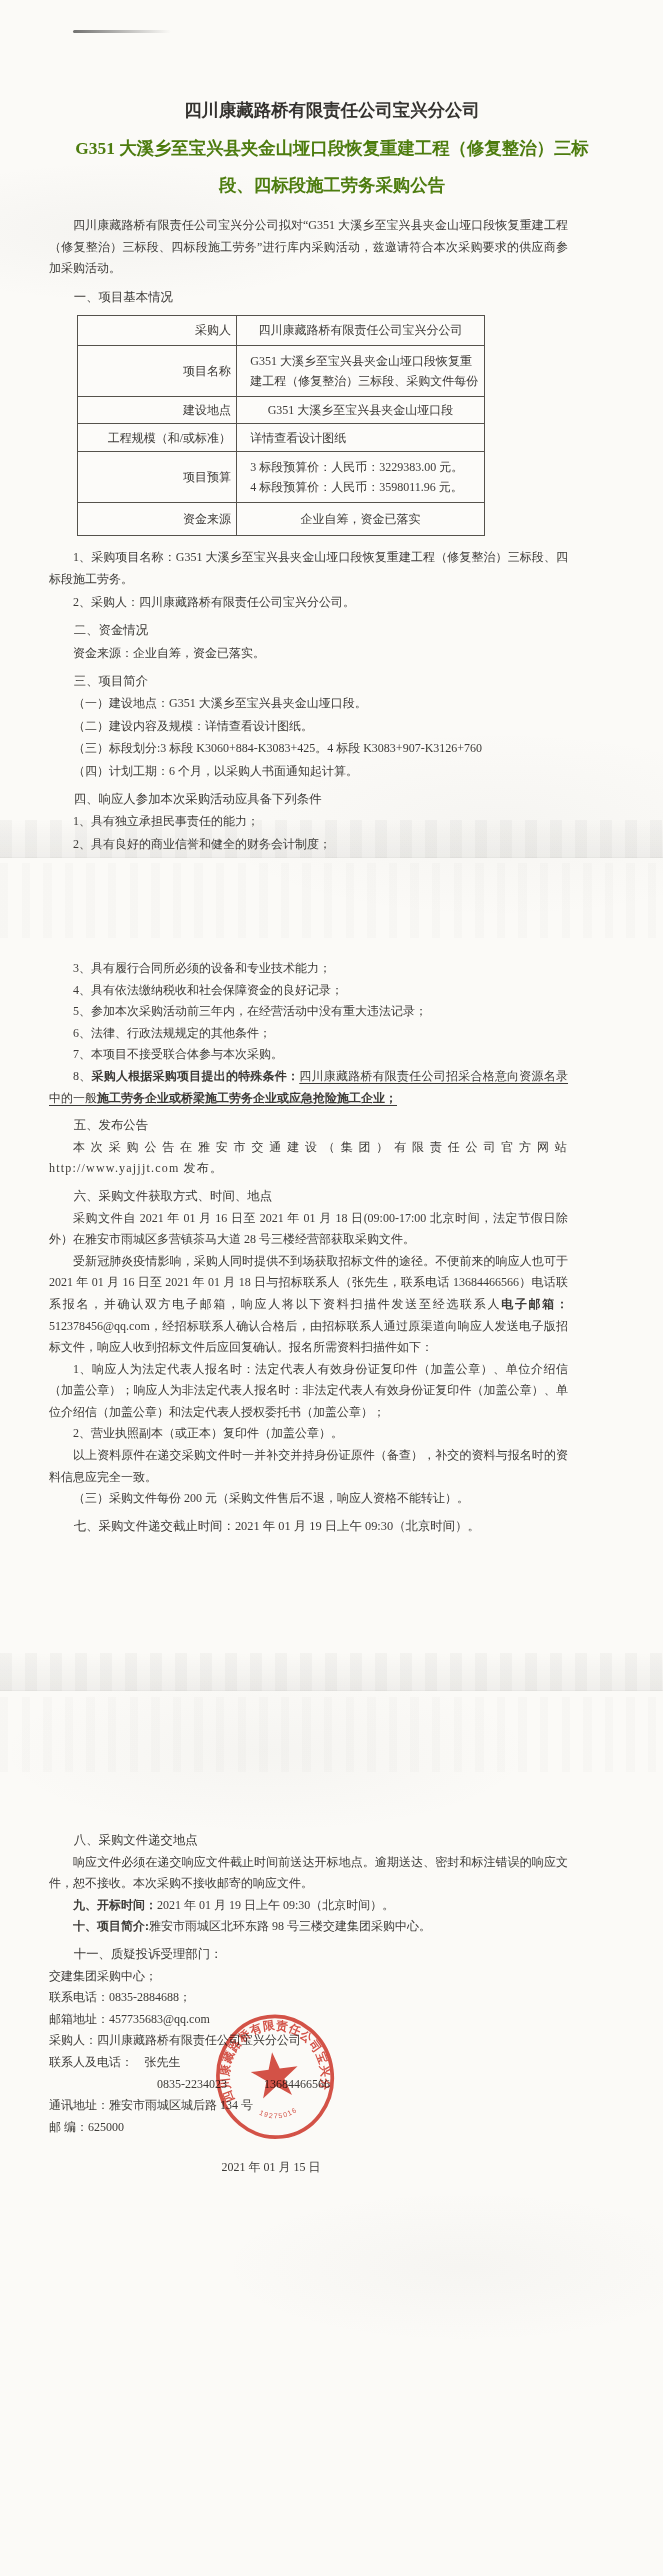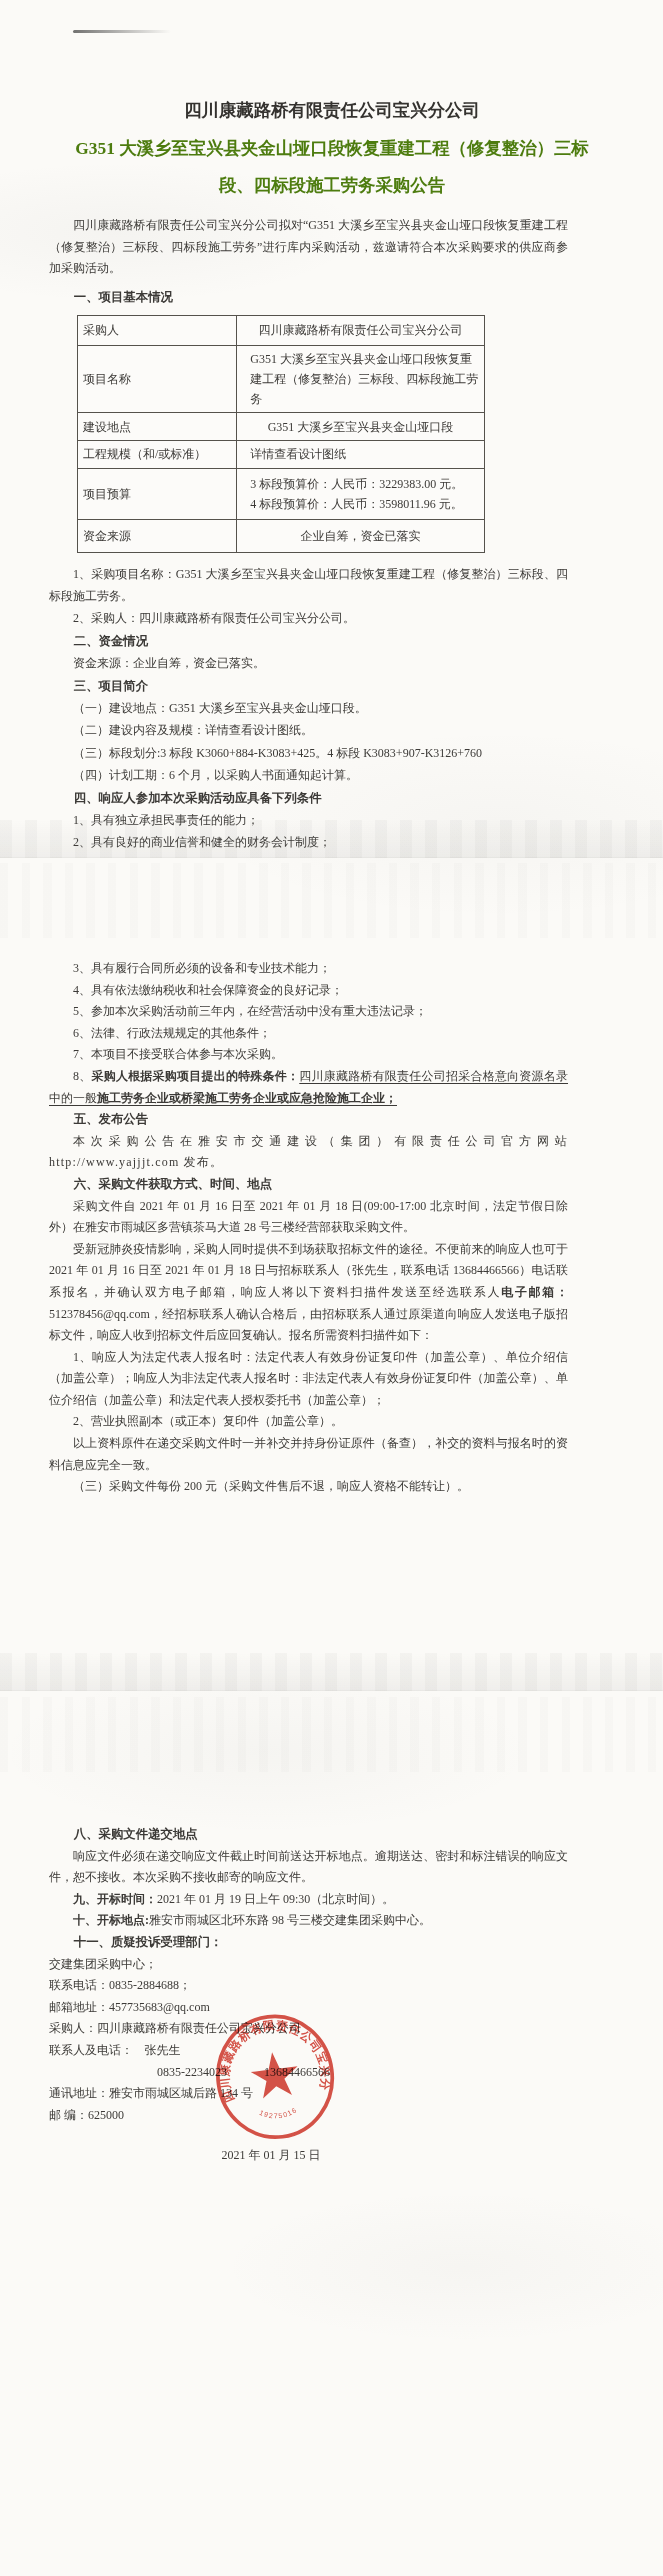--- a/index.html
+++ b/index.html
@@ -17,40 +17,40 @@
       radial-gradient(415px 133px at 75% 32%, rgba(120,120,115,.04), transparent 70%),
       radial-gradient(382px 116px at 40% 68%, rgba(120,120,115,.045), transparent 70%),
       radial-gradient(348px 108px at 70% 88%, rgba(120,120,115,.04), transparent 70%);
   }
   .page{position:absolute;left:0;width:664px;}
   .content{padding:0 96px 0 49px;}
   p{margin:0;font-size:12px;line-height:21.6px;text-align:justify;}
   .lh27 p{line-height:22.4px;}
   .indent{text-indent:2em;}
   .bold{font-weight:bold;}
-  .h{font-weight:bold;font-size:12.4px;text-indent:2em;margin-top:0;}
+  .h{font-weight:normal;font-size:12.4px;text-indent:2em;margin-top:6px;}
   .u{text-decoration:underline;text-underline-offset:2.5px;}
   .org-title{
     font-size:17.4px;font-weight:bold;text-align:center;
     margin:0;line-height:25px;color:#34322f;
   }
   .main-title{
     font-size:17.4px;font-weight:bold;text-align:center;
     width:521px;margin:6.6px auto 11.6px;line-height:37px;color:#4d7c0f;
   }
   .intro{margin-bottom:6.6px;}
   table.basic{
     border-collapse:collapse;margin:6.6px 0 10px 28px;width:408px;
     table-layout:fixed;
   }
   table.basic td{
     border:1px solid #55524c;font-size:12px;line-height:20px;
     padding:3.3px 5px;vertical-align:middle;background:rgba(255,255,255,.25);
   }
-  td.lbl{width:148px;padding-left:16.6px;text-align:left;}
+  td.lbl{width:148px;padding-left:16.6px;text-align:right;}
   td.val{text-align:center;}
   td.val.left{text-align:left;padding-left:13.3px;}
   tr.r1{height:30px;} tr.r2{height:51px;} tr.r3{height:26.5px;}
   tr.r4{height:26.5px;} tr.r5{height:51px;} tr.r6{height:33px;}
   .pub{letter-spacing:1.2px;}
   .phone-line{margin-left:108px;}
   .phone-gap{display:inline-block;width:37px;}
   .name-gap{display:inline-block;width:11.6px;}
   .date-line{text-align:center;padding-right:75px;margin-top:19px;}
   
@@ -94,21 +94,21 @@
     <p class="h">一、项目基本情况</p>
 
     <table class="basic">
       <tbody>
         <tr class="r1">
           <td class="lbl">采购人</td>
           <td class="val">四川康藏路桥有限责任公司宝兴分公司</td>
         </tr>
         <tr class="r2">
           <td class="lbl">项目名称</td>
-          <td class="val left">G351 大溪乡至宝兴县夹金山垭口段恢复重建工程（修复整治）三标段、四标段施工劳务</td>
+          <td class="val left">G351 大溪乡至宝兴县夹金山垭口段恢复重建工程（修复整治）三标段、采购文件每份</td>
         </tr>
         <tr class="r3">
           <td class="lbl">建设地点</td>
           <td class="val">G351 大溪乡至宝兴县夹金山垭口段</td>
         </tr>
         <tr class="r4">
           <td class="lbl">工程规模（和/或标准）</td>
           <td class="val left">详情查看设计图纸</td>
         </tr>
         <tr class="r5">
@@ -164,34 +164,35 @@
     <p class="h">六、采购文件获取方式、时间、地点</p>
     <p class="indent">采购文件自 2021 年 01 月 16 日至 2021 年 01 月 18 日(09:00-17:00 北京时间，法定节假日除外）在雅安市雨城区多营镇茶马大道 28 号三楼经营部获取采购文件。</p>
 
     <p class="indent"><span>受新冠肺炎疫情影响，采购人同时提供不到场获取招标文件的途径。不便前来的响应人也可于 2021 年 01 月 16 日至 2021 年 01 月 18 日与招标联系人（张先生，联系电话 13684466566）电话联系报名，并确认双方电子邮箱，响应人将以下资料扫描件发送至经选联系人</span><span class="bold">电子邮箱：</span><span>512378456@qq.com，经招标联系人确认合格后，由招标联系人通过原渠道向响应人发送电子版招标文件，响应人收到招标文件后应回复确认。报名所需资料扫描件如下：</span></p>
 
     <p class="indent">1、响应人为法定代表人报名时：法定代表人有效身份证复印件（加盖公章）、单位介绍信（加盖公章）；响应人为非法定代表人报名时：非法定代表人有效身份证复印件（加盖公章）、单位介绍信（加盖公章）和法定代表人授权委托书（加盖公章）；</p>
     <p class="indent">2、营业执照副本（或正本）复印件（加盖公章）。</p>
     <p class="indent">以上资料原件在递交采购文件时一并补交并持身份证原件（备查），补交的资料与报名时的资料信息应完全一致。</p>
     <p class="indent">（三）采购文件每份 200 元（采购文件售后不退，响应人资格不能转让）。</p>
 
+    <p class="h">七、采购文件递交截止时间：2021 年 01 月 19 日上午 09:30（北京时间）。</p>
   </div>
 </div>
 
 <div class="page-band band-2"></div>
 <div class="streaks streaks-2"></div>
 
 <div class="page" style="top:1824px">
   <div class="content">
     <p class="h">八、采购文件递交地点</p>
     <p class="indent">响应文件必须在递交响应文件截止时间前送达开标地点。逾期送达、密封和标注错误的响应文件，恕不接收。本次采购不接收邮寄的响应文件。</p>
 
     <p class="indent"><span class="bold">九、开标时间：</span><span>2021 年 01 月 19 日上午 09:30（北京时间）。</span></p>
 
-    <p class="indent"><span class="bold">十、开标地点:</span><span>雅安市雨城区北环东路 98 号三楼交建集团采购中心。</span></p>
+    <p class="indent"><span class="bold">十、项目简介:</span><span>雅安市雨城区北环东路 98 号三楼交建集团采购中心。</span></p>
 
     <p class="h">十一、质疑投诉受理部门：</p>
     <p>交建集团采购中心；</p>
     <p>联系电话：0835-2884688；</p>
     <p>邮箱地址：457735683@qq.com</p>
 
     <p>采购人：四川康藏路桥有限责任公司宝兴分公司</p>
     <p><span>联系人及电话：</span><span class="name-gap"></span><span>张先生</span></p>
     <p class="phone-line"><span>0835-2234023</span><span class="phone-gap"></span><span>13684466566</span></p>
     <p>通讯地址：雅安市雨城区城后路 134 号</p>

